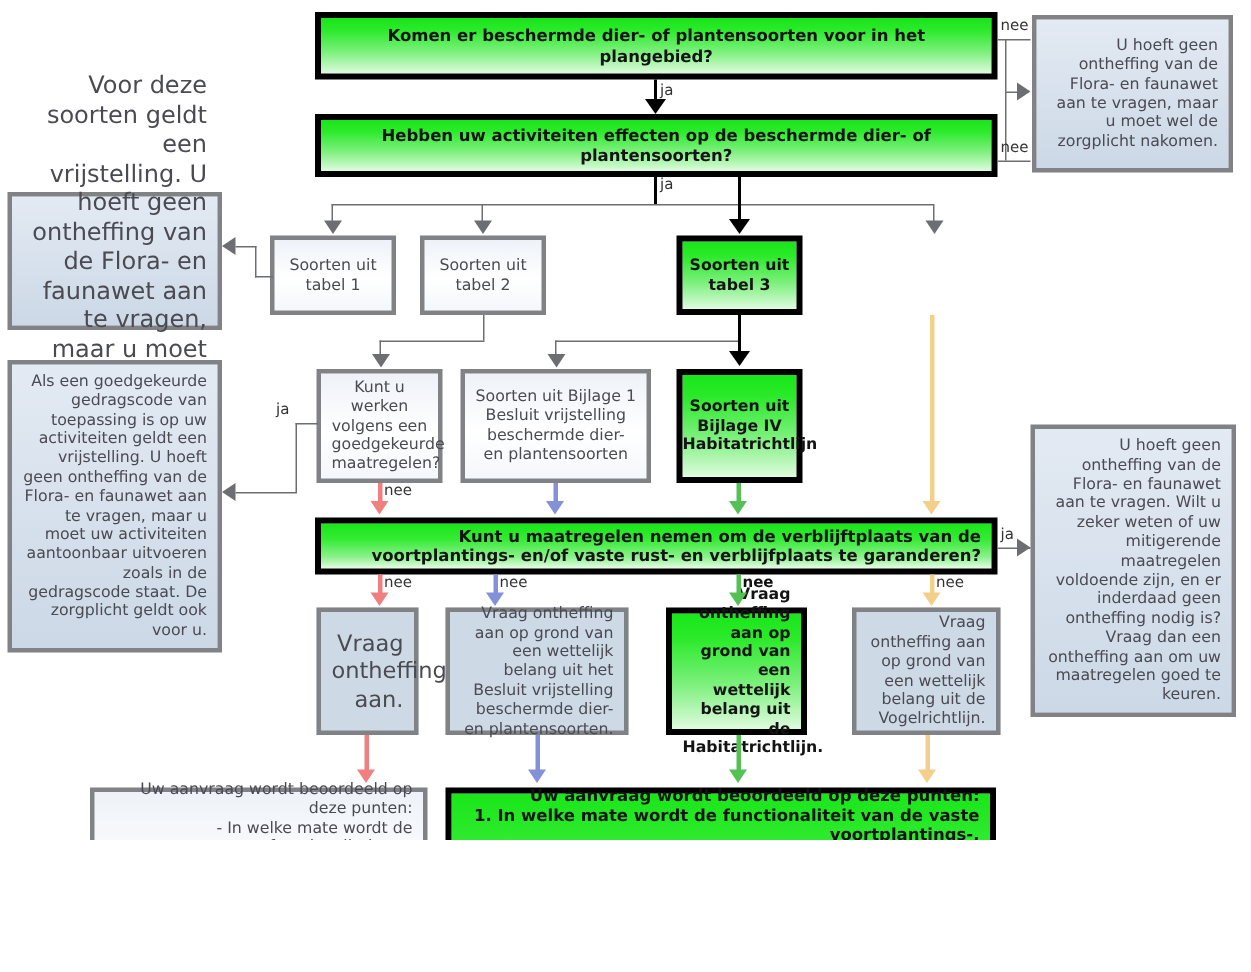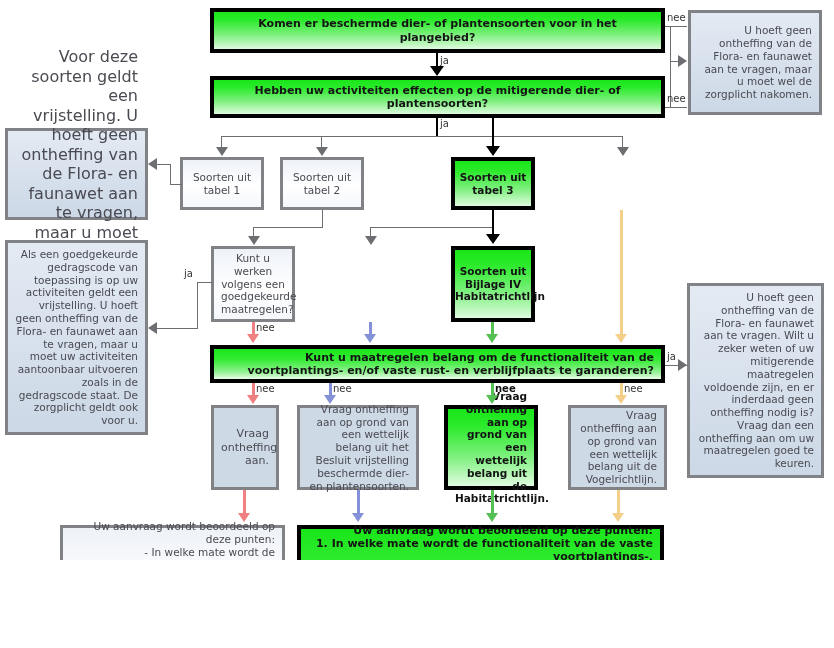--- a/index.html
+++ b/index.html
@@ -59,21 +59,21 @@
 </head>
 <body>
 
 <div id="stage">
 
   <div class="node green pad" style="left:210px;top:8px;width:455px;height:45px;font-size:11px;">
     <span class="txt">Komen er beschermde dier- of plantensoorten voor in het plangebied?</span>
   </div>
 
   <div class="node green pad" style="left:210px;top:76px;width:455px;height:42px;font-size:11px;">
-    <span class="txt">Hebben uw activiteiten effecten op de mitigerende dier- of plantensoorten?</span>
+    <span class="txt">Hebben uw activiteiten effecten op de beschermde dier- of plantensoorten?</span>
   </div>
 
   <div class="node greyblue2 pad left" style="left:688px;top:10px;width:134px;height:105px;font-size:10.5px;">
     <span class="txt">U hoeft geen ontheffing van de Flora- en faunawet aan te vragen, maar u moet wel de zorgplicht nakomen.</span>
   </div>
 
   <div class="node greyblue2 pad left" style="left:5px;top:128px;width:143px;height:92px;font-size:16px;">
     <span class="txt">Voor deze soorten geldt een vrijstelling. U hoeft geen ontheffing van de Flora- en faunawet aan te vragen, maar u moet wel de zorgplicht nakomen.</span>
   </div>
 
@@ -94,36 +94,39 @@
   <div class="node green" style="left:451px;top:157px;width:84px;height:53px;font-size:10.5px;">
     <span class="txt">Soorten uit
 tabel 3</span>
   </div>
 
 
   <div class="node grey pad" style="left:211px;top:246px;width:84px;height:76px;font-size:10.5px;">
     <span class="txt">Kunt u werken volgens een goedgekeurde maatregelen?</span>
   </div>
 
+  <div class="node grey pad" style="left:307px;top:246px;width:127px;height:76px;font-size:10.5px;">
+    <span class="txt">Soorten uit Bijlage 1 Besluit vrijstelling beschermde dier- en plantensoorten</span>
+  </div>
 
   <div class="node green" style="left:451px;top:246px;width:84px;height:76px;font-size:10.5px;">
     <span class="txt">Soorten uit
 Bijlage IV
 Habitatrichtlijn</span>
   </div>
 
   <div class="node green-b pad left" style="left:210px;top:345px;width:455px;height:38px;font-size:11px;">
-    <span class="txt">Kunt u maatregelen belang om de functionaliteit van de voortplantings- en/of vaste rust- en verblijfplaats te garanderen?</span>
+    <span class="txt">Kunt u maatregelen nemen om de verblijftplaats van de voortplantings- en/of vaste rust- en verblijfplaats te garanderen?</span>
   </div>
 
   <div class="node greyblue2 pad left" style="left:687px;top:283px;width:137px;height:195px;font-size:10.5px;">
     <span class="txt">U hoeft geen ontheffing van de Flora- en faunawet aan te vragen. Wilt u zeker weten of uw mitigerende maatregelen voldoende zijn, en er inderdaad geen ontheffing nodig is? Vraag dan een ontheffing aan om uw maatregelen goed te keuren.</span>
   </div>
 
-  <div class="node greyblue pad left" style="left:211px;top:405px;width:68px;height:85px;font-size:11px;">
+  <div class="node greyblue pad left" style="left:211px;top:405px;width:68px;height:85px;font-size:15px;">
     <span class="txt">Vraag ontheffing aan.</span>
   </div>
 
   <div class="node greyblue pad left" style="left:297px;top:405px;width:122px;height:85px;font-size:10.5px;">
     <span class="txt">Vraag ontheffing aan op grond van een wettelijk belang uit het Besluit vrijstelling beschermde dier- en plantensoorten.</span>
   </div>
 
   <div class="node green pad left" style="left:444px;top:405px;width:94px;height:85px;font-size:10.5px;">
     <span class="txt">Vraag ontheffing aan op grond van een wettelijk belang uit de Habitatrichtlijn.</span>
   </div>

